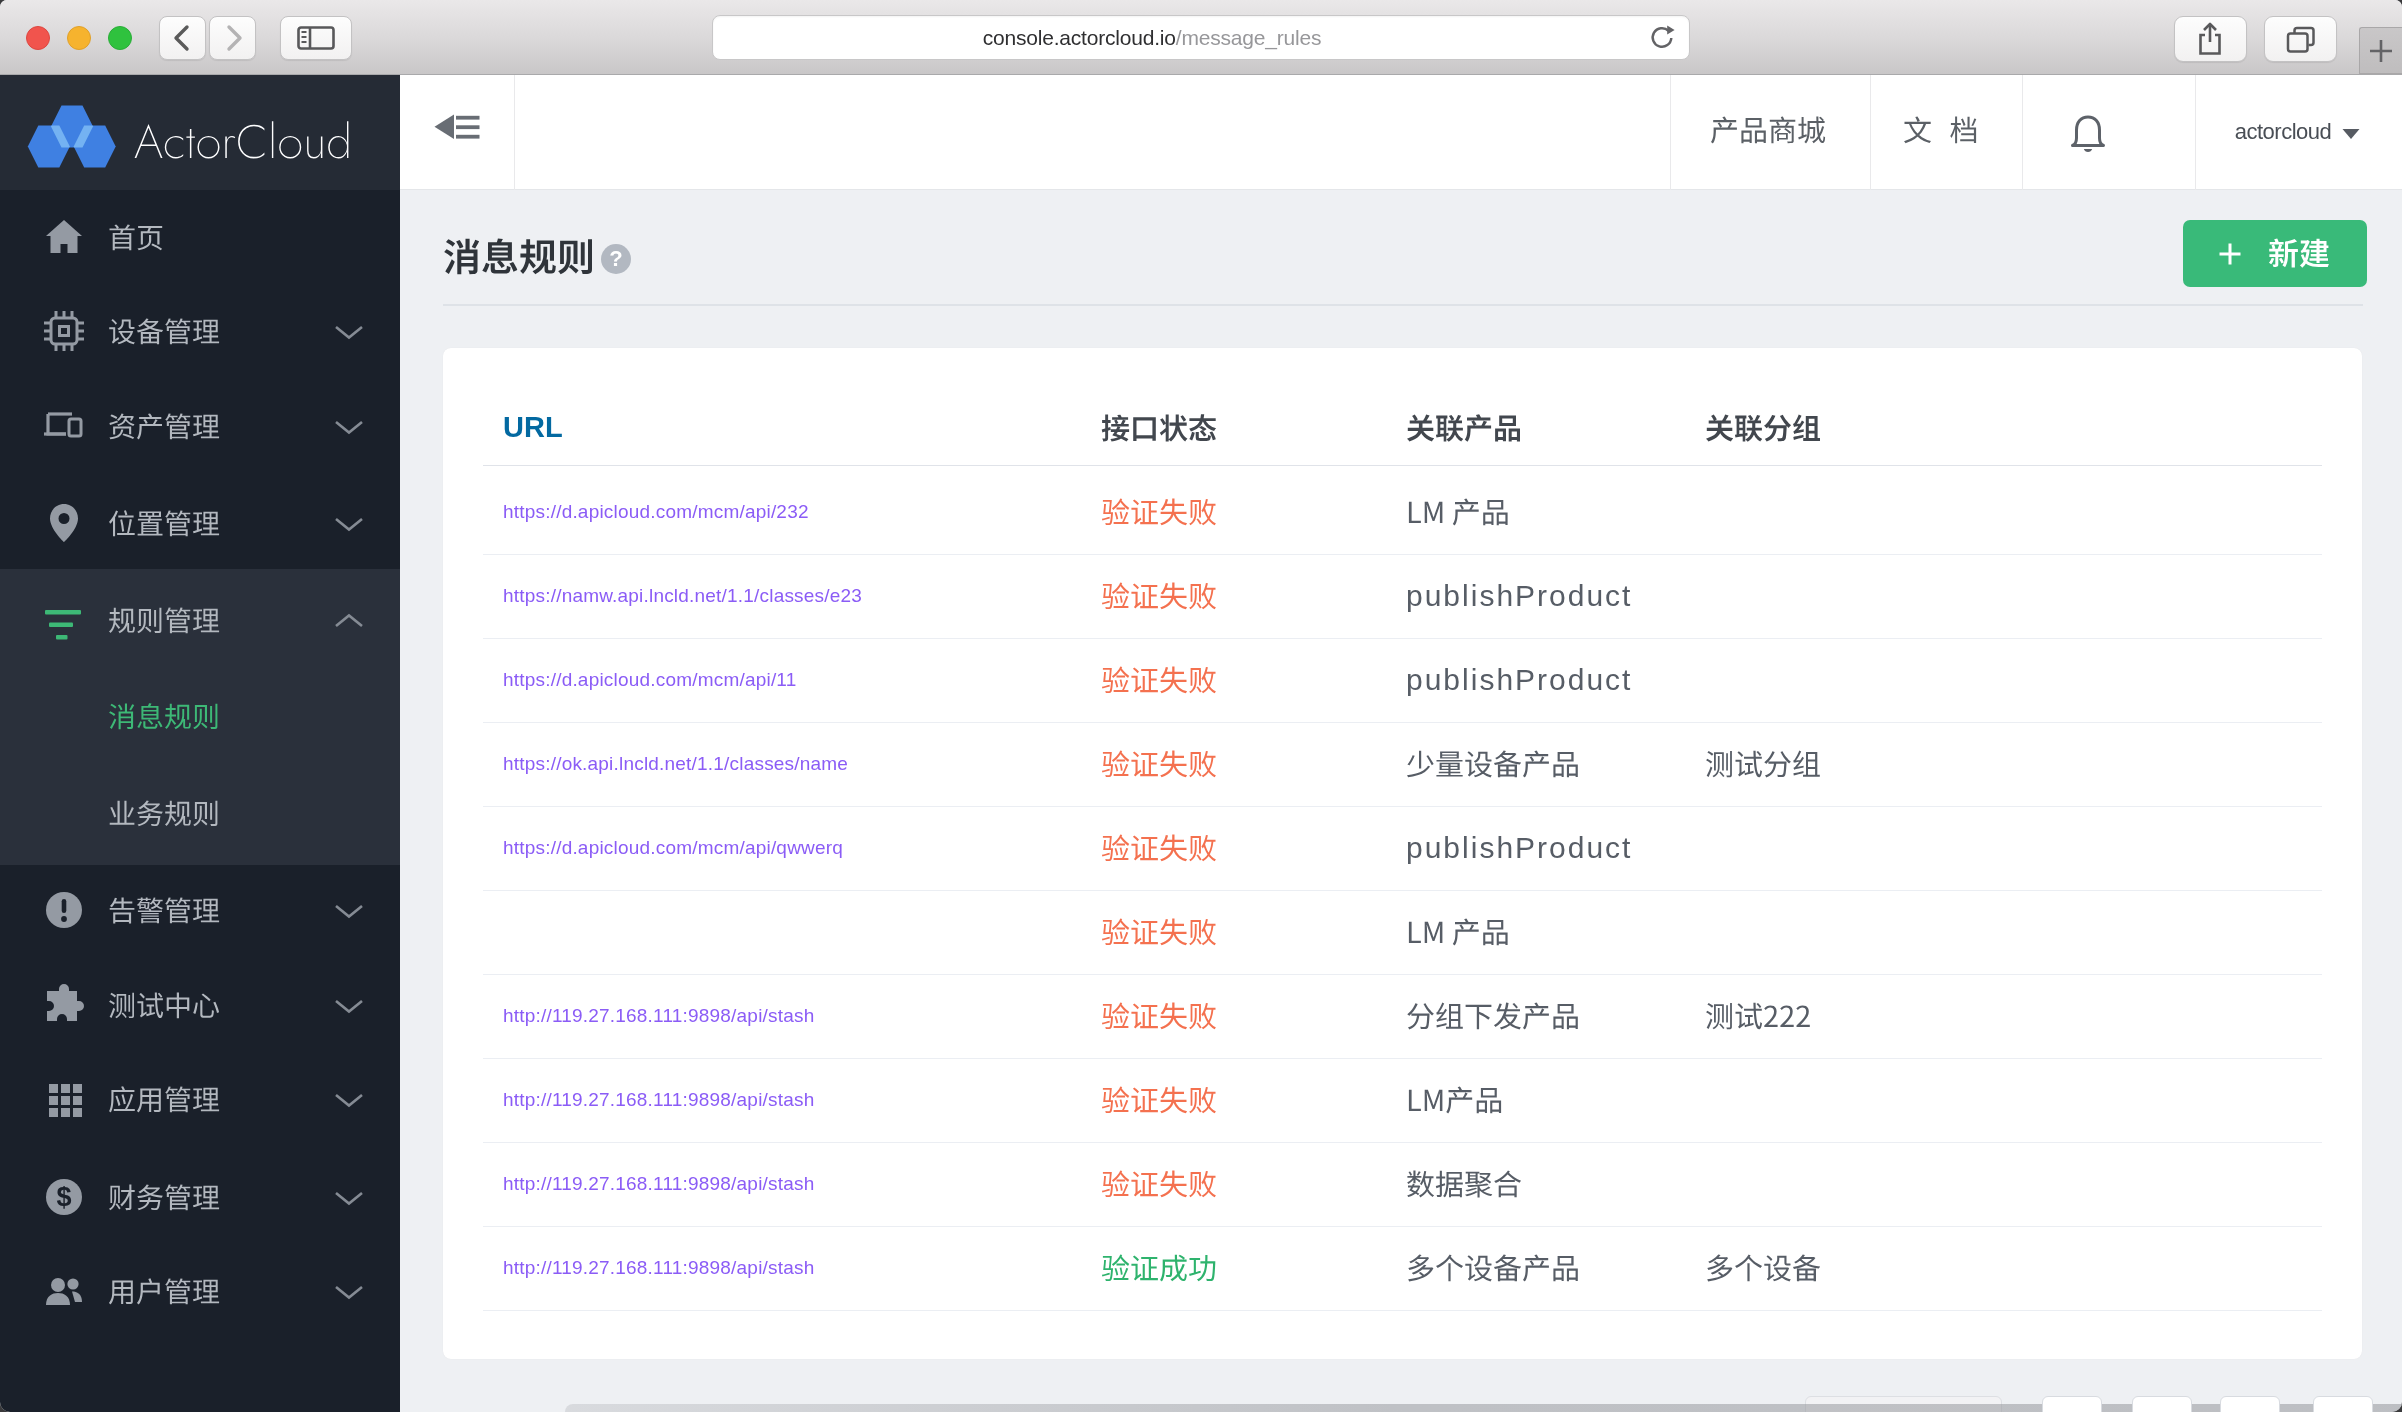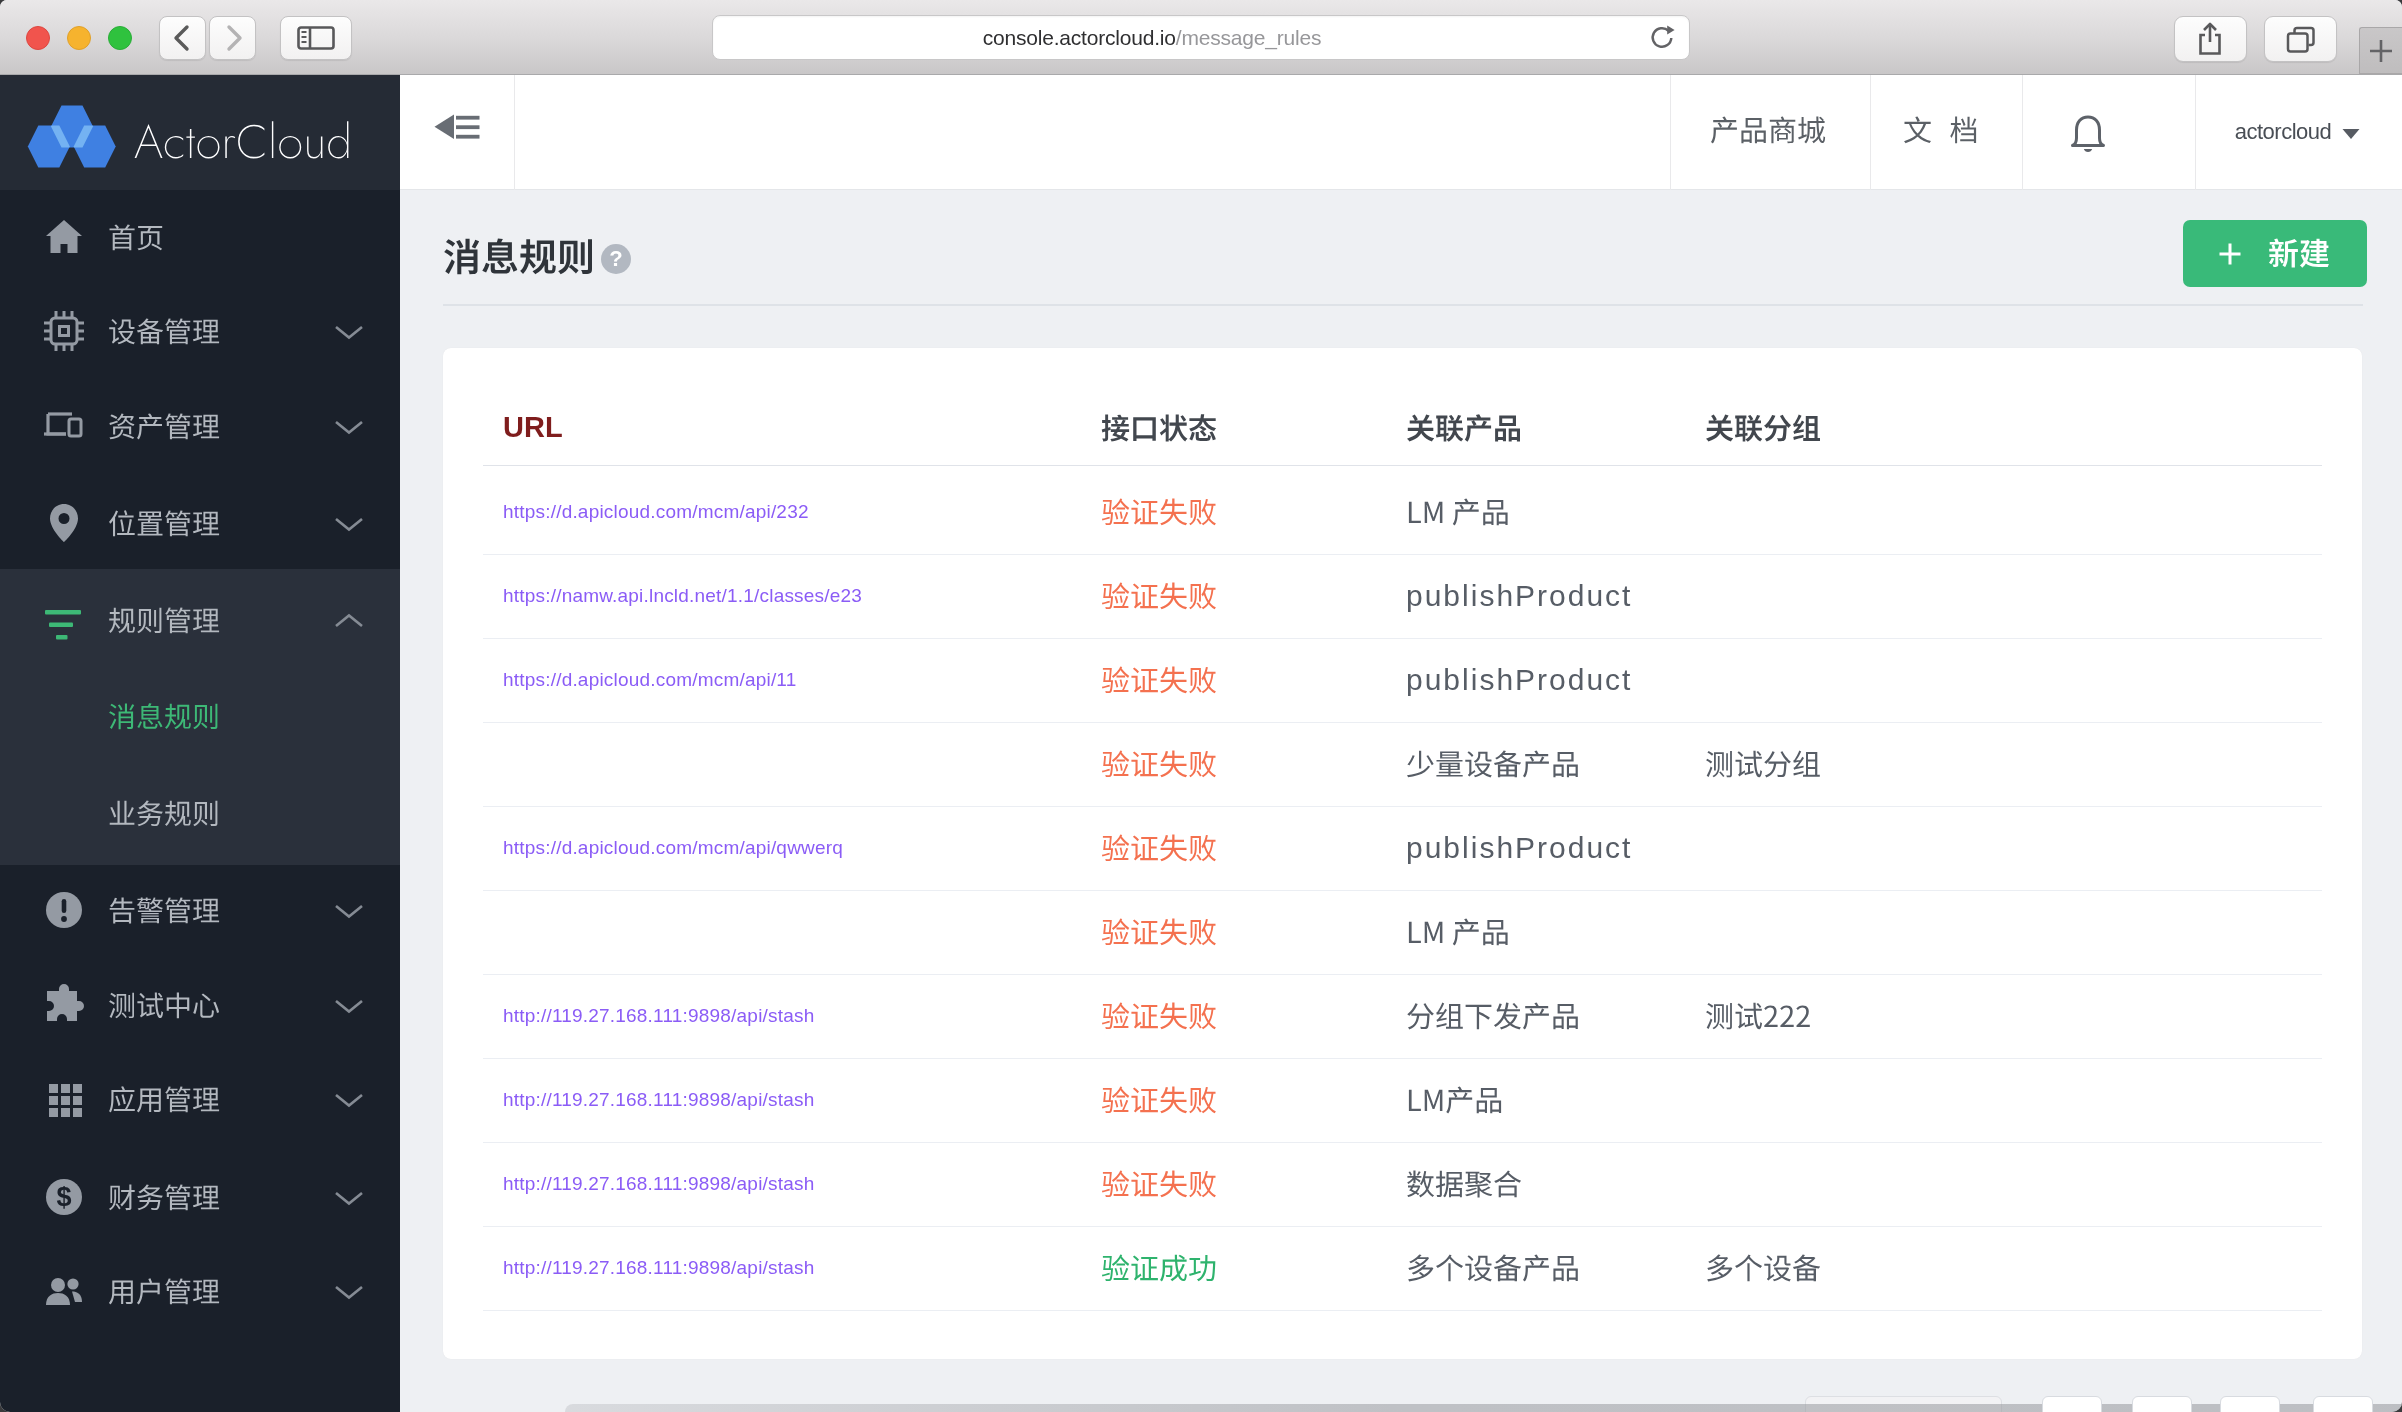--- a/index.html
+++ b/index.html
@@ -274,21 +274,21 @@
 <div class="abs" style="left:601px;top:244px;width:30px;height:30px;border-radius:50%;background:#b2b8c1;color:#fff;font-size:22px;font-weight:bold;text-align:center;line-height:30px;">?</div>
 <div class="abs" style="left:2183px;top:220px;width:184px;height:67px;border-radius:7px;background:#39ba79;"></div>
 <svg class="abs" style="left:2218px;top:242px" width="24" height="24" viewBox="0 0 24 24">
       <path d="M12 1.5 L12 22.5 M1.5 12 L22.5 12" stroke="#fff" stroke-width="3"></path>
     </svg>
 <svg class="t" style="left:2268px;top:220.89999999999998px;width:68px;height:56px" viewBox="0 -44 68 56">
       <use href="#btn_new" fill="#ffffff"></use>
     </svg>
 <div class="abs" style="left:443px;top:304px;width:1920px;height:2px;background:#dee2e7;"></div>
 <div class="abs" style="left:443px;top:348px;width:1919px;height:1011px;background:#fff;border-radius:8px;box-shadow:0 0 1px rgba(0,0,0,.08);"></div>
-<div class="abs" style="left:503px;top:411px;font-size:29px;font-weight:bold;color:#7f1d1d;">URL</div>
+<div class="abs" style="left:503px;top:411px;font-size:29px;font-weight:bold;color:#0369a1;">URL</div>
 <svg class="t" style="left:1101px;top:395.1px;width:122px;height:56px" viewBox="0 -44 122 56">
       <use href="#th_state" fill="#42474e"></use>
     </svg>
 <svg class="t" style="left:1406px;top:394.9px;width:122px;height:56px" viewBox="0 -44 122 56">
       <use href="#th_prod" fill="#42474e"></use>
     </svg>
 <svg class="t" style="left:1705px;top:394.9px;width:122px;height:56px" viewBox="0 -44 122 56">
       <use href="#th_grp" fill="#42474e"></use>
     </svg>
 <div class="rowline" style="top:465px;background:#e0e3e9;"></div>
@@ -305,20 +305,21 @@
       <use href="#c_fail" fill="#f4714f"></use>
     </svg>
 <div class="prodx" style="top:579px;line-height:34px;">publishProduct</div>
 <div class="rowline" style="top:638px;"></div>
 <div class="urlx" style="top:663px;line-height:34px;text-align:right;">https://d.apicloud.com/mcm/api/11</div>
 <svg class="t" style="left:1101px;top:647.1px;width:122px;height:56px" viewBox="0 -44 122 56">
       <use href="#c_fail" fill="#f4714f"></use>
     </svg>
 <div class="prodx" style="top:663px;line-height:34px;">publishProduct</div>
 <div class="rowline" style="top:722px;"></div>
+<div class="urlx" style="top:747px;line-height:34px;">https://ok.api.lncld.net/1.1/classes/name</div>
 <svg class="t" style="left:1101px;top:731.1px;width:122px;height:56px" viewBox="0 -44 122 56">
       <use href="#c_fail" fill="#f4714f"></use>
     </svg>
 <svg class="t" style="left:1406px;top:731.0px;width:180px;height:56px" viewBox="0 -44 180 56">
       <use href="#c_few" fill="#575d66"></use>
     </svg>
 <svg class="t" style="left:1705px;top:731.0px;width:122px;height:56px" viewBox="0 -44 122 56">
       <use href="#c_tgrp" fill="#575d66"></use>
     </svg>
 <div class="rowline" style="top:806px;"></div>

